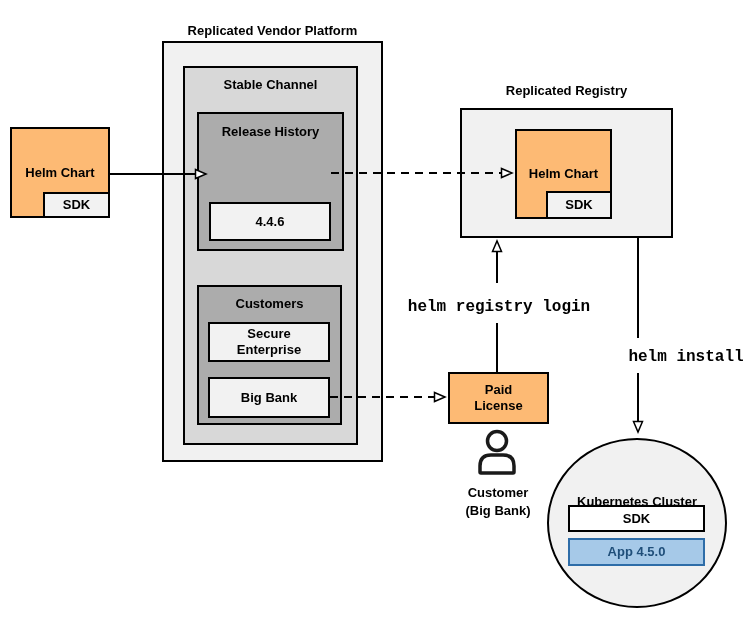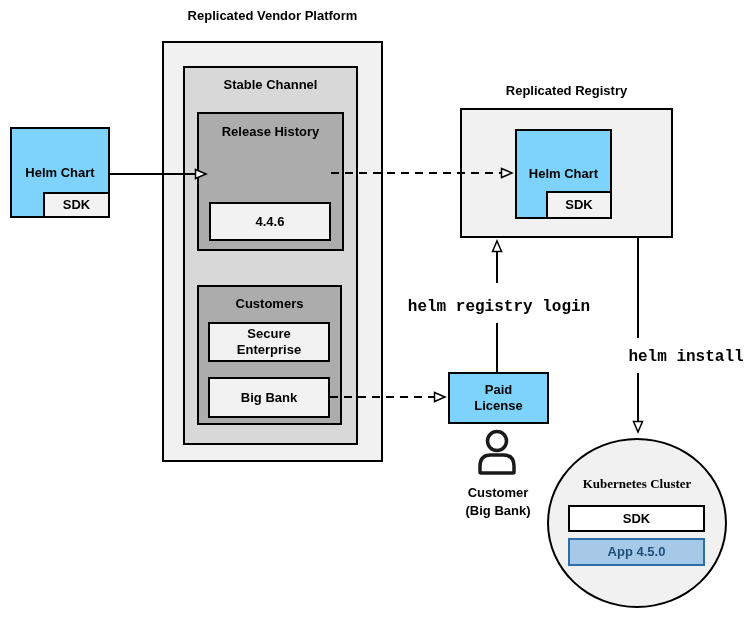--- a/index.html
+++ b/index.html
@@ -5,39 +5,39 @@
   html,body{margin:0;padding:0;background:#ffffff;}
   .canvas{
     position:relative;width:747px;height:634px;background:#ffffff;overflow:hidden;
     font-family:"Liberation Sans",sans-serif;font-weight:bold;color:#000;
   }
   .abs{position:absolute;box-sizing:border-box;}
   .box{border:2px solid #000;}
   .panel-light{background:#F1F1F1;}
   .panel-mid{background:#D8D8D8;}
   .panel-dark{background:#ACACAC;}
-  .box-gray{background:#7dd3fc;}
+  .box-gray{background:#fdba74;}
   .box-white{background:#FFFFFF;}
   .box-pale{background:#F2F2F2;}
   .hl{background:#A6C9E8;border:2px solid #2E6DA8;color:#1F4E79;}
   .lbl{font-size:13px;text-align:center;line-height:16px;}
   .center{display:flex;align-items:center;justify-content:center;text-align:center;}
   .cmd{
     font-family:"Liberation Mono",monospace;font-weight:bold;font-size:16px;
     text-align:center;white-space:nowrap;
   }
   .overlay{position:absolute;left:0;top:0;pointer-events:none;}
   .ellipse{border-radius:50%;}
 </style>
 </head>
 <body>
 
 <div class="canvas">
 
-  <div class="abs lbl" style="left:162px;top:8px;width:221px;">Replicated Vendor Platform</div>
+  <div class="abs lbl" style="left:162px;top:23px;width:221px;">Replicated Vendor Platform</div>
 
   <div class="abs box panel-light" style="left:162px;top:41px;width:221px;height:421px;"></div>
 
   <div class="abs box panel-mid" style="left:183px;top:66px;width:175px;height:379px;"></div>
   <div class="abs lbl" style="left:183px;top:77px;width:175px;">Stable Channel</div>
 
   <div class="abs box panel-dark" style="left:197px;top:112px;width:147px;height:139px;"></div>
   <div class="abs lbl" style="left:197px;top:124px;width:147px;">Release History</div>
 
 
@@ -76,21 +76,21 @@
   </svg>
   <div class="abs lbl" style="left:438px;top:484px;width:120px;line-height:18px;">
     <div>Customer</div>
     <div>(Big Bank)</div>
   </div>
 
   <div class="abs cmd" style="left:404px;top:298px;width:190px;">helm registry login</div>
   <div class="abs cmd" style="left:578px;top:348px;width:120px;margin-left:48px;">helm install</div>
 
   <div class="abs box panel-light ellipse" style="left:547px;top:438px;width:180px;height:170px;"></div>
-  <div class="abs lbl" style="left:547px;top:476px;width:180px;font-family:Liberation Serif, serif;">Kubernetes Cluster</div>
+  <div class="abs lbl" style="left:547px;top:494px;width:180px;">Kubernetes Cluster</div>
   <div class="abs box box-white center lbl" style="left:568px;top:505px;width:137px;height:27px;">SDK</div>
   <div class="abs box hl center lbl" style="left:568px;top:538px;width:137px;height:28px;">App 4.5.0</div>
 
   <svg class="overlay" width="747" height="634" viewBox="0 0 747 634">
     <defs>
       <marker id="ah" markerWidth="16" markerHeight="14" refX="12" refY="6" orient="auto" markerUnits="userSpaceOnUse">
         <path d="M1.5,1.5 L12,6 L1.5,10.5 Z" fill="#ffffff" stroke="#000000" stroke-width="1.5"></path>
       </marker>
     </defs>
     <line x1="110" y1="174" x2="206" y2="174" stroke="#000" stroke-width="2" marker-end="url(#ah)"></line>

